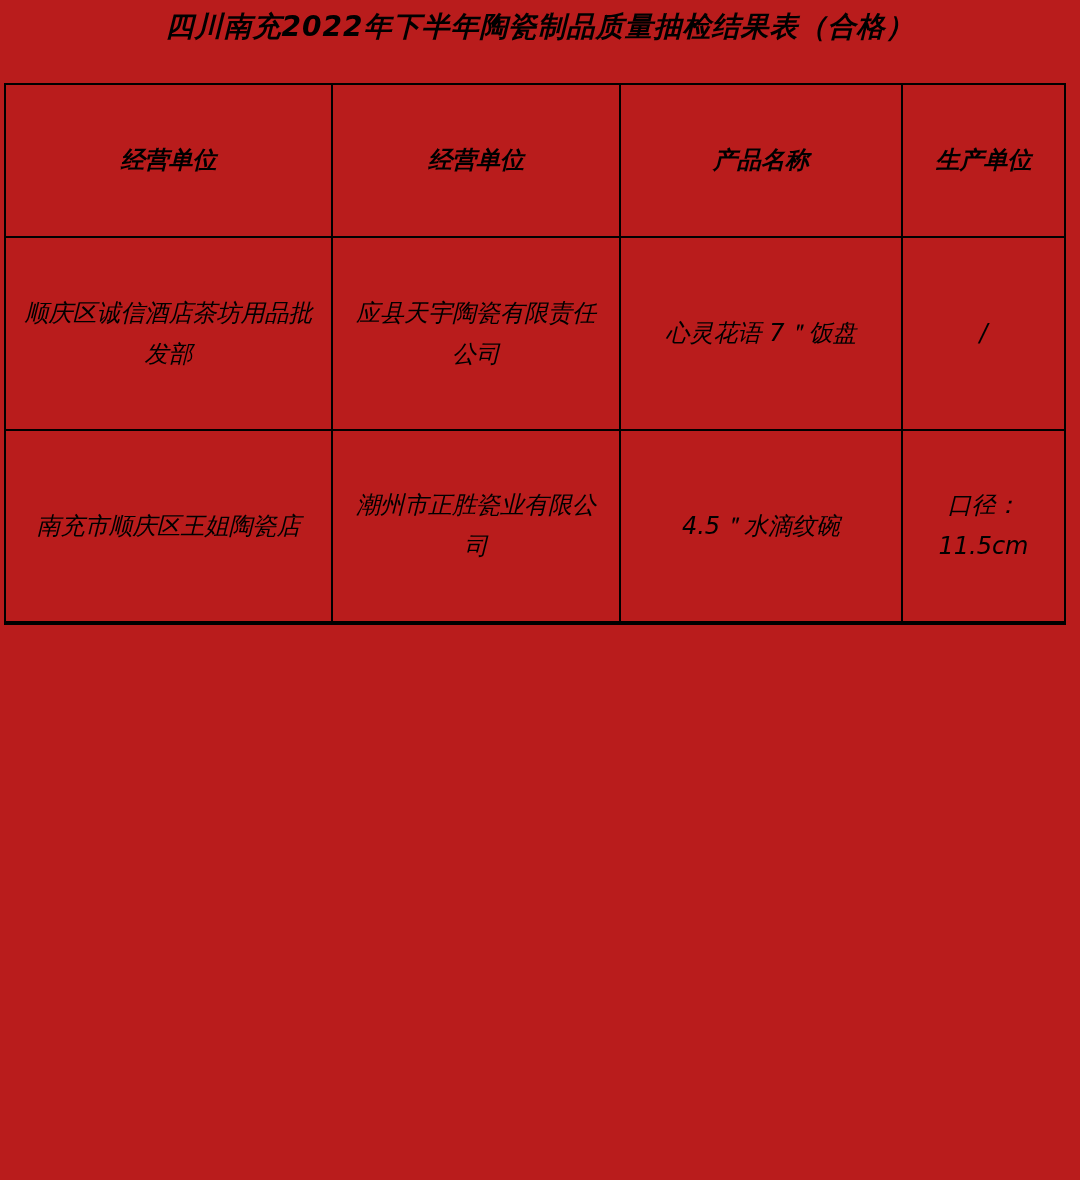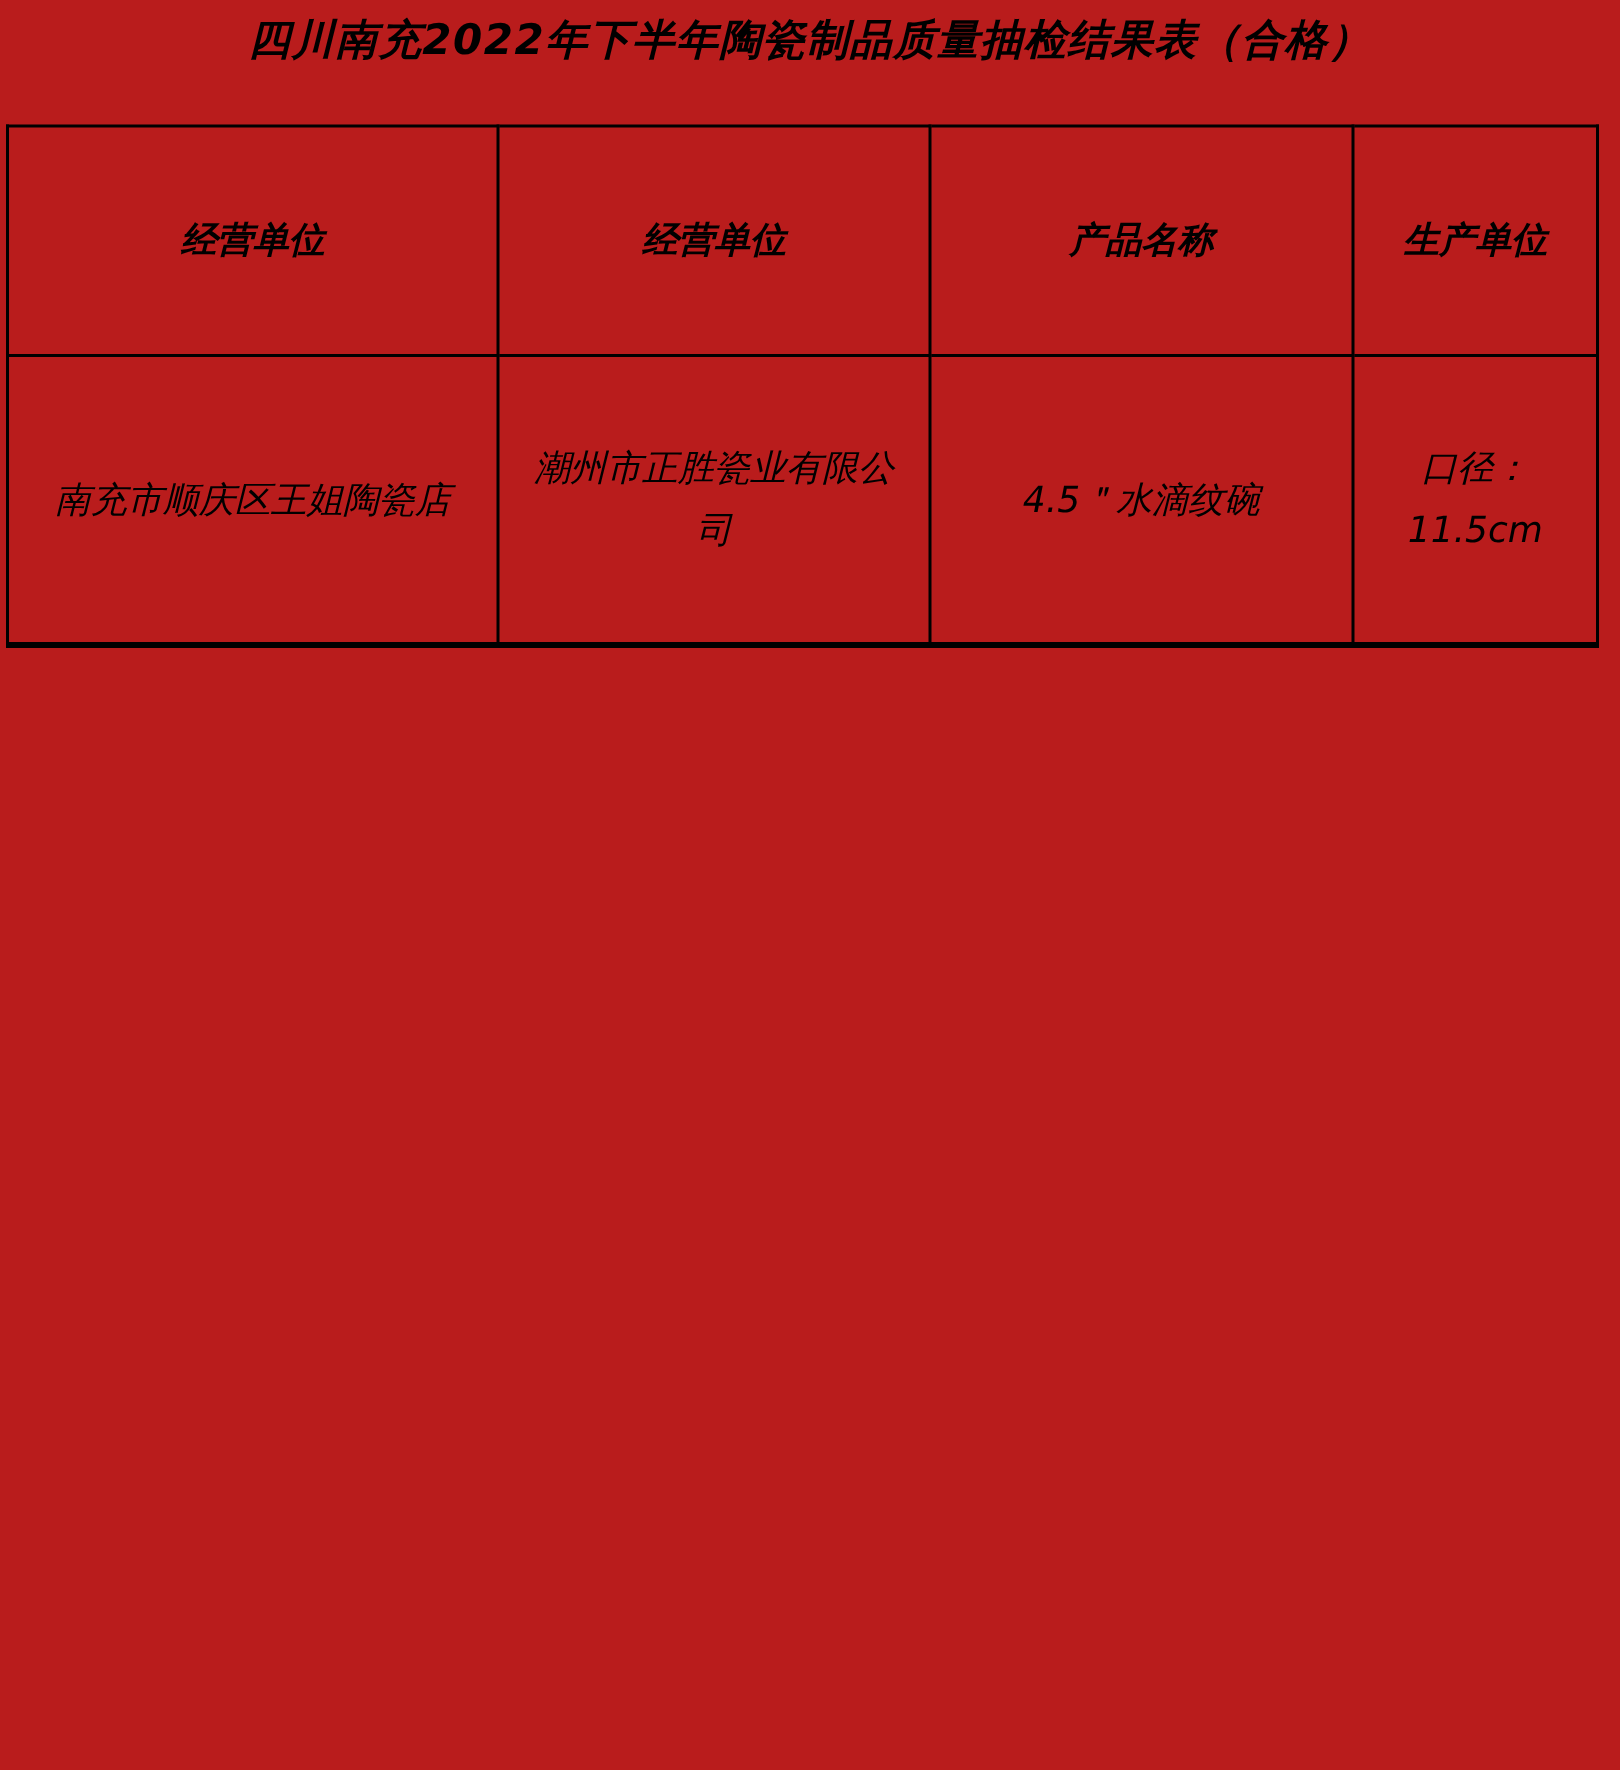--- a/index.html
+++ b/index.html
@@ -71,20 +71,26 @@
       <col style="width:163px">
     </colgroup>
     <tbody>
       <tr class="hdr-row">
         <th>经营单位</th>
         <th>经营单位</th>
         <th>产品名称</th>
         <th>生产单位</th>
       </tr>
 
+      <tr class="data-row">
+        <td>顺庆区诚信酒店茶坊用品批发部</td>
+        <td>应县天宇陶瓷有限责任公司</td>
+        <td>心灵花语 7＂饭盘</td>
+        <td>/</td>
+      </tr>
 
 
       <tr class="data-row">
         <td>南充市顺庆区王姐陶瓷店</td>
         <td>潮州市正胜瓷业有限公司</td>
         <td>4.5＂水滴纹碗</td>
         <td>口径：
 11.5cm</td>
       </tr>
 

